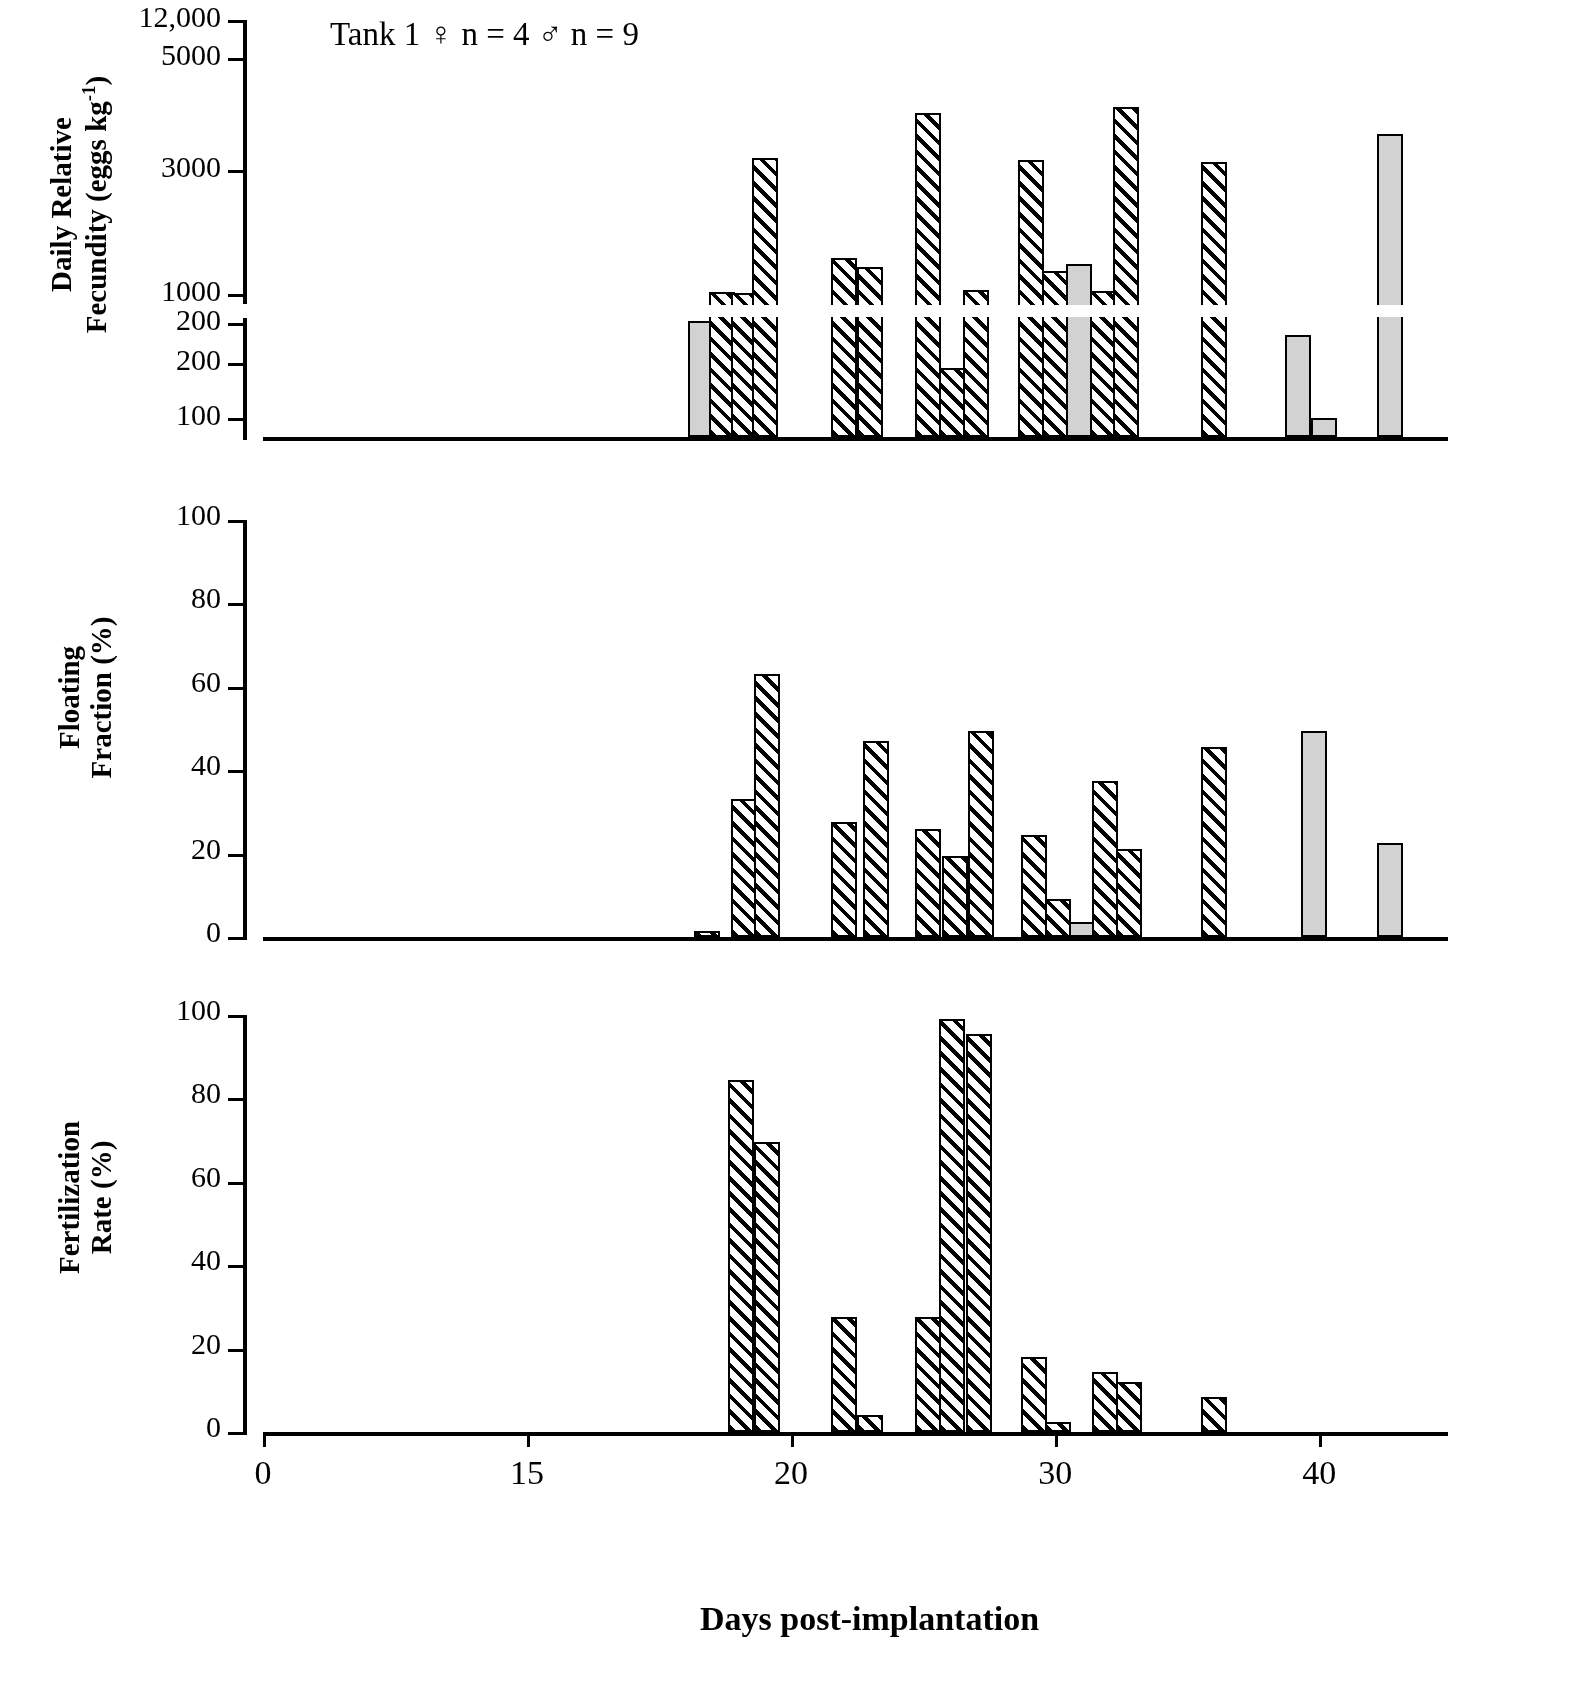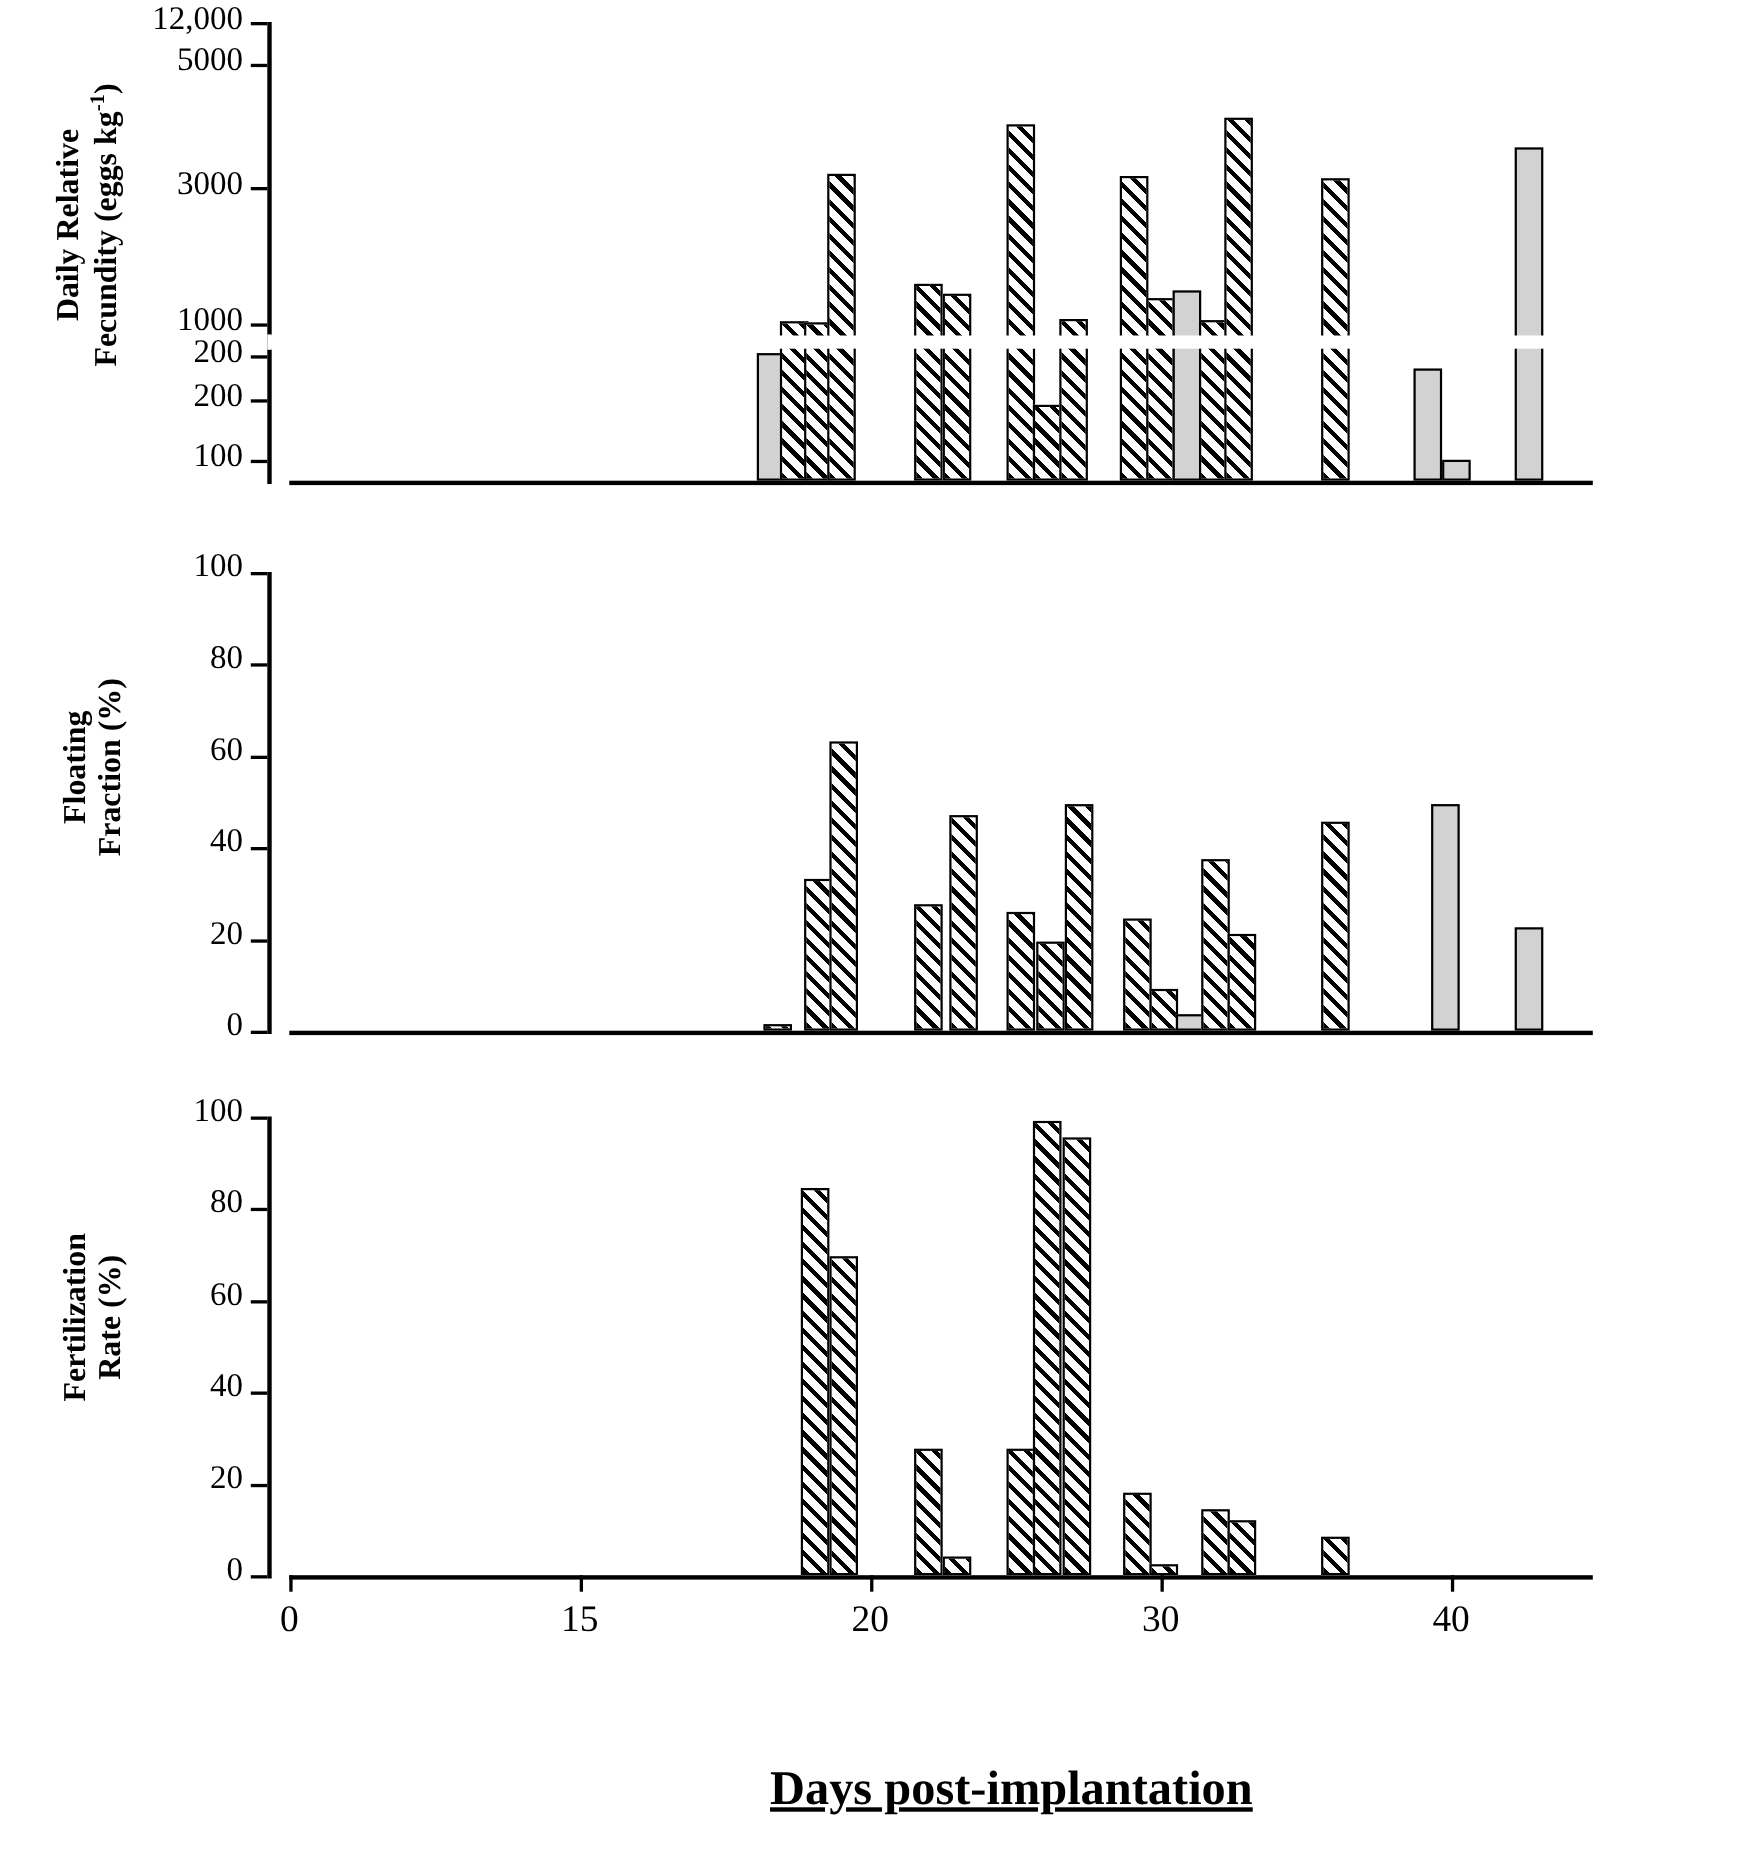--- a/index.html
+++ b/index.html
@@ -31,35 +31,36 @@
   .ticklab-x{position:absolute;font-size:34px;text-align:center;white-space:nowrap;}
 
   .bar{position:absolute;bottom:0;box-sizing:border-box;border:2px solid #000;}
   .bar.hatch{
     background-color:#ffffff;
     background-image:repeating-linear-gradient(45deg,#000 0px,#000 4px,#fff 4px,#fff 11px);
   }
   .bar.grey{background-color:#d2d2d2;}
 
   .annot{position:absolute;font-size:33px;white-space:nowrap;}
-  .xtitle{position:absolute;font-weight:bold;font-size:44px;white-space:nowrap;text-decoration:underline;}
+  .xtitle{position:absolute;font-weight:bold;font-size:34px;white-space:nowrap;}
   .break{position:absolute;background:#fff;}
   sup{font-size:0.65em;vertical-align:super;}
 </style>
 </head>
 <body>
 
 <div id="page">
 
   <div class="panel" style="left:0;top:0;width:1582px;height:470px;">
     <div class="ylab" style="left:-107px;top:155px;width:340px;">
       <span>Daily Relative
 Fecundity (eggs kg</span><sup>-1</sup><span>)</span>
     </div>
 
+    <div class="annot" style="left:330px;top:16px;">Tank 1    ♀ n = 4  ♂ n = 9</div>
 
     <div class="plotarea" style="left:243px;top:20px;width:1205px;height:420px;">
 
       <div class="axis-y" style="left:0;top:0;height:420px;"></div>
 
       <div class="axis-x" style="left:20px;top:417px;width:1185px;"></div>
 
       <div class="tick-y" style="left:-15px;top:0px;"></div>
       <div class="ticklab-y" style="left:-200px;top:-20px;width:178px;">12,000</div>
 

